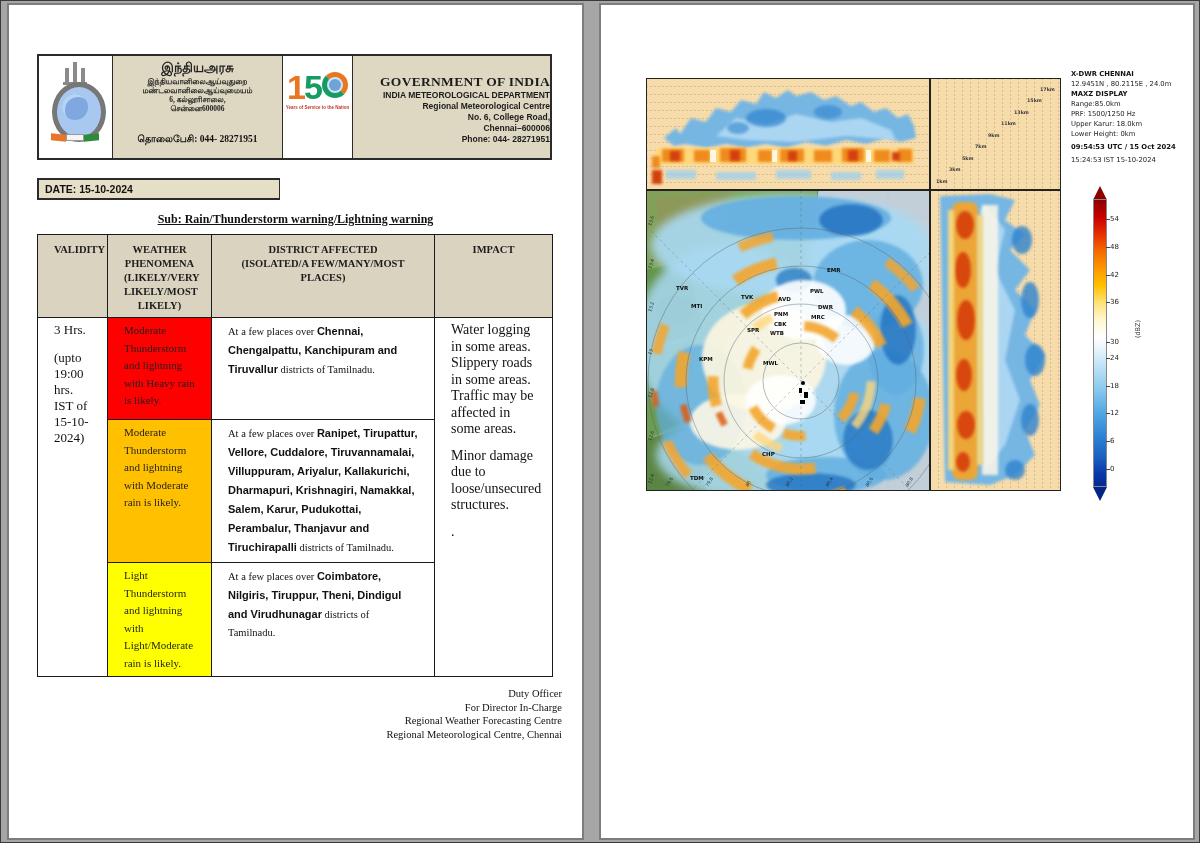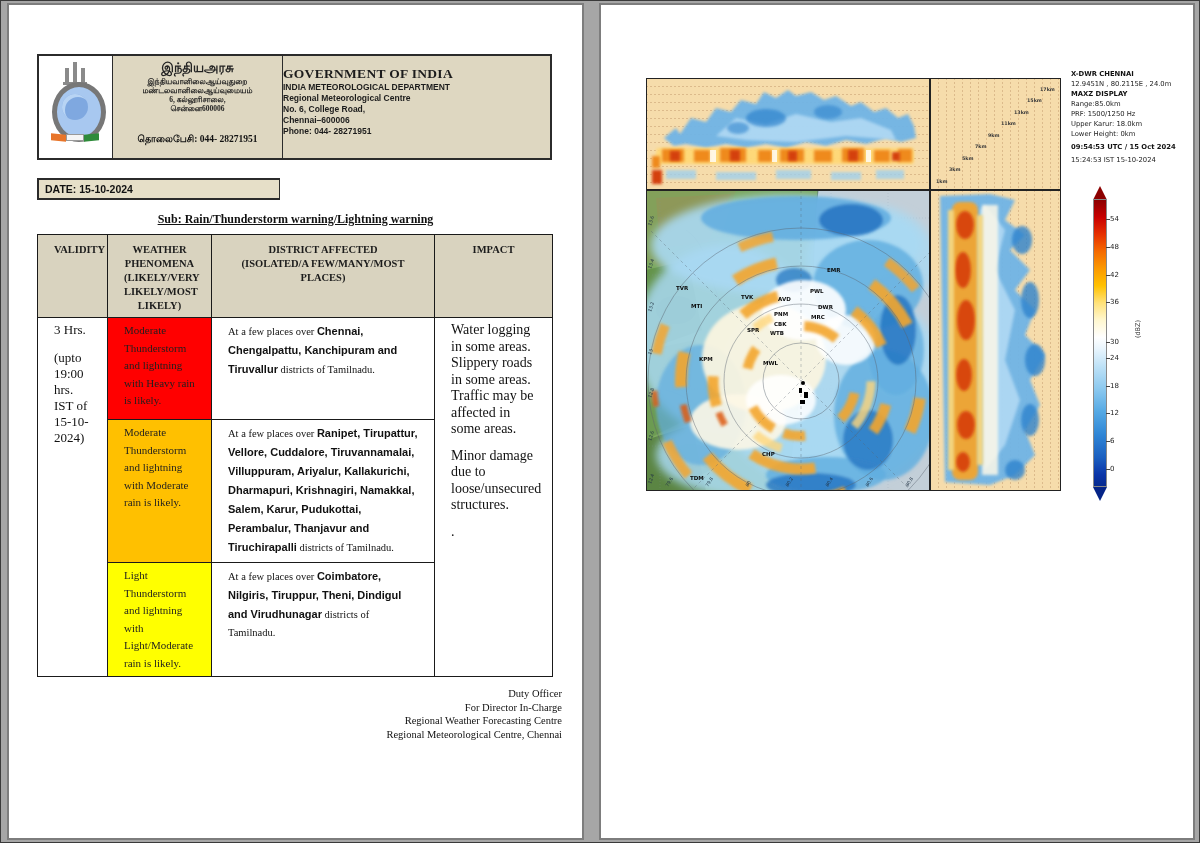--- a/index.html
+++ b/index.html
@@ -10,21 +10,21 @@
   .page-right{left:598px;top:2px;width:596px;height:837px;}
 
   
   .org-table{position:absolute;left:28px;top:49px;width:515px;height:106px;display:flex;border:2px solid #2b2b2b;box-sizing:border-box;}
   .org-cell{box-sizing:border-box;border-right:1px solid #2b2b2b;overflow:hidden;position:relative;}
   .org-cell:last-child{border-right:none;}
   .beige{background:#ded7c1;}
   .logo-cell{width:74px;background:#fff;}
   .tamil-cell{width:170px;text-align:center;padding-top:4px;}
   .logo150-cell{width:70px;background:#fff;text-align:center;}
-  .eng-cell{flex:1;text-align:left;padding-top:10px;}
+  .eng-cell{flex:1;text-align:right;padding-top:18px;}
   .tamil-l0{font-size:13px;font-weight:bold;color:#222;}
   .tamil-sm{font-size:7.5px;font-weight:bold;color:#222;line-height:9px;}
   .tamil-ph{font-size:9.5px;font-weight:bold;color:#111;margin-top:21px;}
   .eng-l0{font-size:13.5px;font-weight:bold;color:#1c1c1c;letter-spacing:.3px;}
   .eng-sm{font-family:"Liberation Sans","DejaVu Sans",sans-serif;font-size:8.5px;font-weight:bold;color:#1c1c1c;line-height:11px;}
   
   .emblem{position:absolute;left:22px;top:4px;width:28px;height:22px;}
   .emblem .bar{position:absolute;bottom:0;width:4px;background:#8a8a8a;}
   .emblem .b1{left:4px;height:14px;}
   .emblem .b2{left:12px;height:20px;}
@@ -113,20 +113,24 @@
             <div class="rb-g"></div>
           </div>
       </div>
       <div class="org-cell tamil-cell beige">
         <div class="tamil-l0">இந்தியஅரசு</div>
         <div class="tamil-sm">இந்தியவானிலைஆய்வுதுறை</div>
         <div class="tamil-sm">மண்டலவானிலைஆய்வுமையம்</div>
         <div class="tamil-sm">6, கல்லூரிசாலை,</div>
         <div class="tamil-sm">சென்னை600006</div>
         <div class="tamil-ph">தொலைபேசி: 044- 28271951</div>
+      </div>
+      <div class="org-cell logo150-cell">
+        <div class="l150"><span class="d1">1</span><span class="d5">5</span><span class="zero"><span class="zero-in"></span></span></div>
+        <div class="l150cap">Years of Service to the Nation</div>
       </div>
       <div class="org-cell eng-cell beige">
         <div class="eng-l0">GOVERNMENT OF INDIA</div>
         <div class="eng-sm">INDIA METEOROLOGICAL DEPARTMENT</div>
         <div class="eng-sm">Regional Meteorological Centre</div>
         <div class="eng-sm">No. 6, College Road,</div>
         <div class="eng-sm">Chennai–600006</div>
         <div class="eng-sm">Phone:  044- 28271951</div>
       </div>
     </div>

